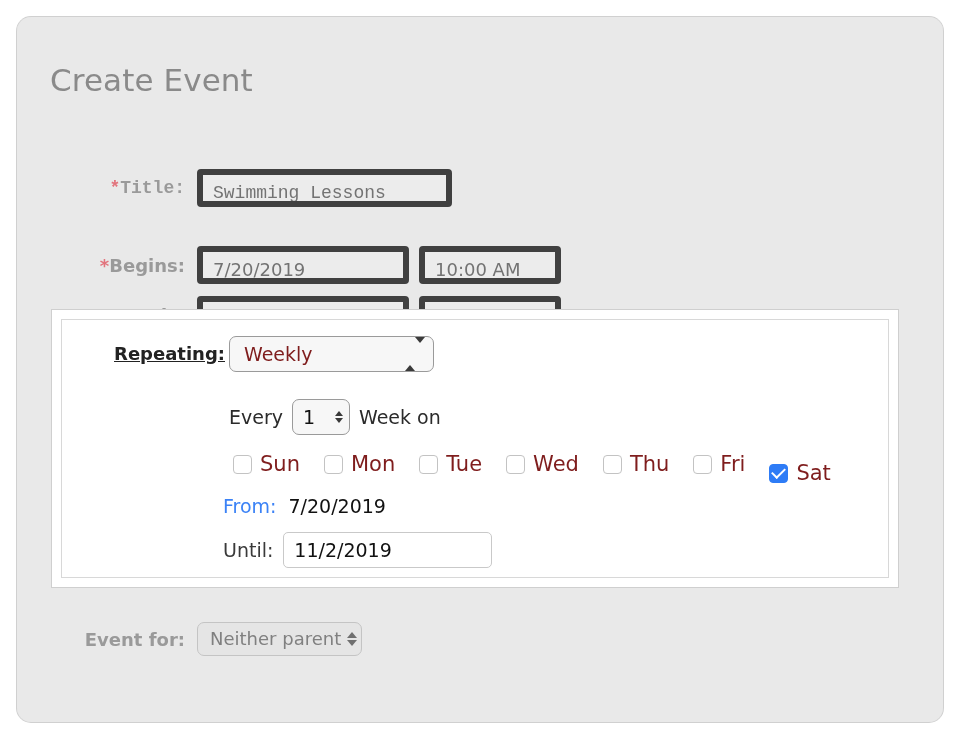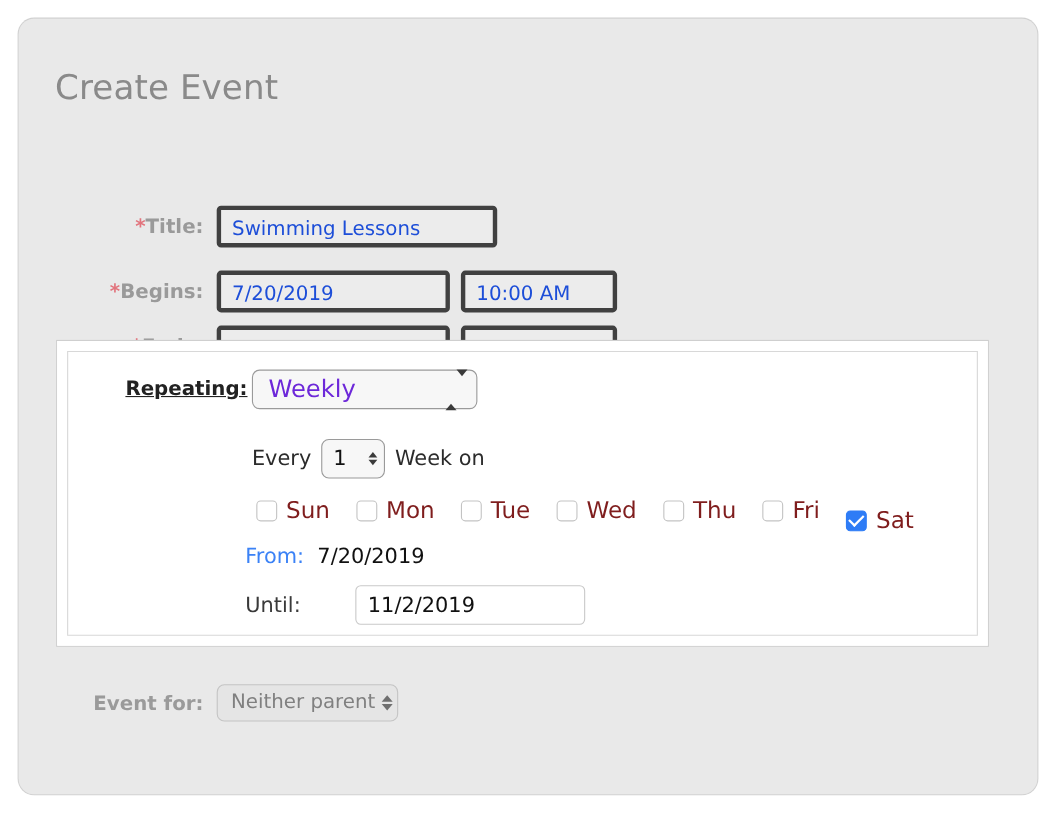--- a/index.html
+++ b/index.html
@@ -80,24 +80,24 @@
     font-weight: bold;
     color: #9a9a9a;
     white-space: nowrap;
     box-sizing: border-box;
   }
   .row-label .req {
     color: #e2747d;
   }
   .dim-input {
     background: #ececec;
-    border: 4px solid #404040;
+    border: 6px solid #404040;
     border-radius: 4px;
     font-size: 18px;
-    color: #1d4ed8;
+    color: #737373;
     font-family: inherit;
     padding: 0 10px;
     height: 38px;
     line-height: 36px;
     box-sizing: border-box;
     white-space: nowrap;
     overflow: hidden;
   }
   .dim-input.title-w   { width: 255px; }
   .dim-input.date-w    { width: 212px; }
@@ -174,22 +174,22 @@
     top: 17px;
     width: 205px;
     height: 36px;
     background: #f7f7f7;
     border: 1px solid #9a9a9a;
     border-radius: 7px;
     box-sizing: border-box;
     display: flex;
     align-items: center;
     padding: 0 8px 0 14px;
-    font-size: 22px;
-    color: #6d28d9;
+    font-size: 19px;
+    color: #7f1d1d;
   }
   .repeat-select .sel-text { flex: 1; white-space: nowrap; }
 
   .every-row {
     position: absolute;
     left: 168px;
     top: 80px;
     display: flex;
     align-items: center;
     font-size: 19px;
@@ -290,32 +290,31 @@
     background: #ffffff;
     border: 1px solid #c9c9c9;
     border-radius: 5px;
     box-sizing: border-box;
     font-size: 19px;
     color: #111111;
     font-family: inherit;
     padding: 0 10px;
     line-height: 34px;
     white-space: nowrap;
-    margin-left: 40px;
   }
 </style>
 </head>
 <body>
 
 <div class="card">
 
   <div class="page-title">Create Event</div>
 
 
-  <div class="form-row" style="left:0; top:170px;">
+  <div class="form-row" style="left:0; top:152px;font-family:Liberation Mono, monospace;">
     <div class="row-label"><span class="req">*</span><span>Title:</span></div>
     <div class="dim-input title-w">Swimming Lessons</div>
   </div>
 
   <div class="form-row" style="left:0; top:229px;">
     <div class="row-label"><span class="req">*</span><span>Begins:</span></div>
     <div class="dim-input date-w">7/20/2019</div>
     <div class="dim-input time-w">10:00 AM</div>
   </div>
 

